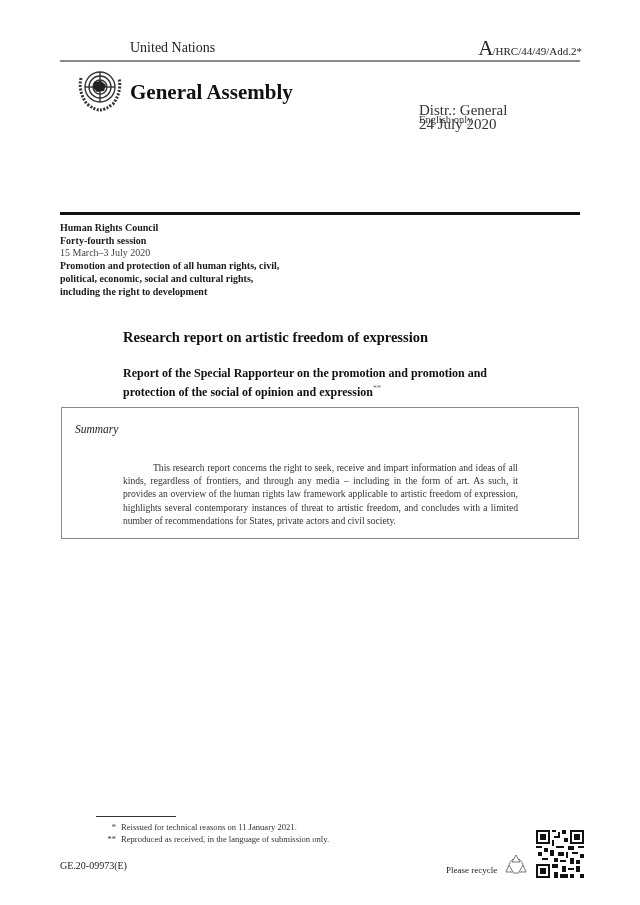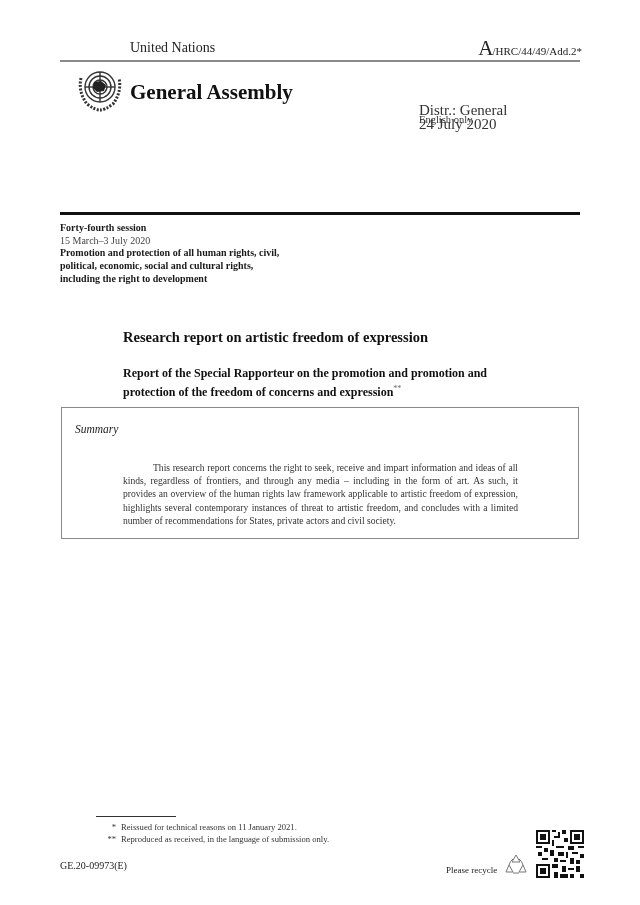--- a/index.html
+++ b/index.html
@@ -57,31 +57,32 @@
 <div class="abs ga-title">General Assembly</div>
 <div class="abs distr">
   <div>Distr.: General</div>
   <div>24 July 2020</div>
 </div>
 <div class="abs lang">English only</div>
 
 <div class="abs rule-thick"></div>
 
 <div class="abs hrc">
+  <div class="b">Human Rights Council</div>
   <div class="b">Forty-fourth session</div>
   <div class="n">15 March–3 July 2020</div>
   <div class="b">Promotion and protection of all human rights, civil,</div>
   <div class="b">political, economic, social and cultural rights,</div>
   <div class="b">including the right to development</div>
 </div>
 
 <div class="abs report-title">Research report on artistic freedom of expression</div>
 <div class="abs report-sub">
   <div>Report of the Special Rapporteur on the promotion and promotion and</div>
-  <div><span>protection of the freedom of concerns and expression</span><span class="sup">**</span></div>
+  <div><span>protection of the social of opinion and expression</span><span class="sup">**</span></div>
 </div>
 
 <div class="abs summary-box"></div>
 <div class="abs summary-title">Summary</div>
 <div class="abs summary-text">This research report concerns the right to seek, receive and impart information and ideas of all kinds, regardless of frontiers, and through any media – including in the form of art. As such, it provides an overview of the human rights law framework applicable to artistic freedom of expression, highlights several contemporary instances of threat to artistic freedom, and concludes with a limited number of recommendations for States, private actors and civil society.</div>
 
 <div class="abs fn-rule"></div>
 <div class="abs fn fn1"><span class="mark">*</span><span>Reissued for technical reasons on 11 January 2021.</span></div>
 <div class="abs fn fn2"><span class="mark">**</span><span>Reproduced as received, in the language of submission only.</span></div>
 

